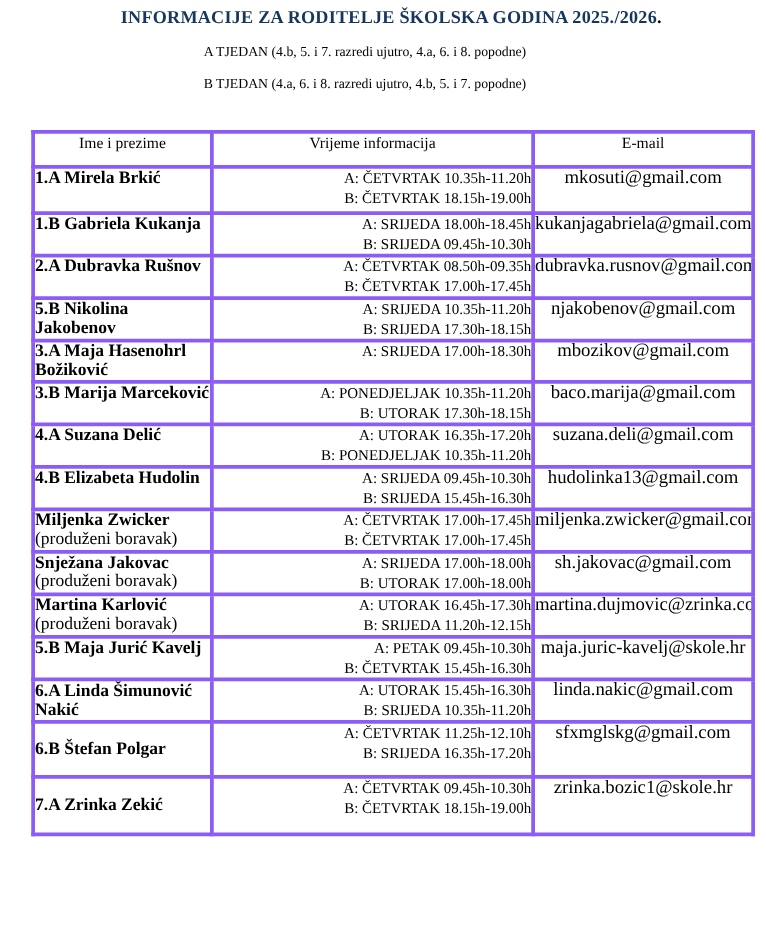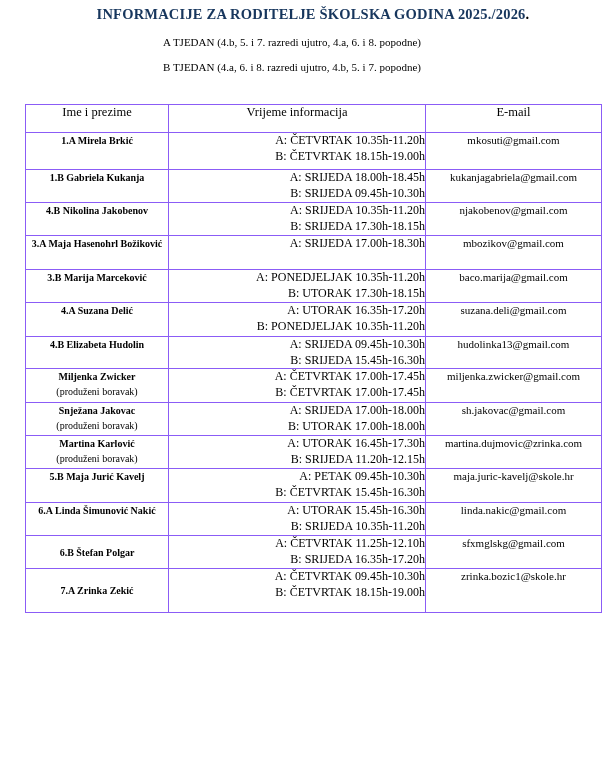--- a/index.html
+++ b/index.html
@@ -19,38 +19,38 @@
     font-family:Liberation Serif, serif;
     font-size:11px;line-height:12px;
   }
   .subtitles .sub{margin-bottom:13px;}
   table.info{
     margin:31px 0 0 25px;
     border-collapse:collapse;table-layout:fixed;
     width:576px;
   }
   table.info td,table.info th{
-    border:1px solid #8b5cf6;vertical-align:top;overflow:hidden;padding:0;
+    border:3px solid #8b5cf6;vertical-align:top;overflow:hidden;padding:0;
   }
   col.c1{width:143px;} col.c2{width:257px;} col.c3{width:176px;}
   thead tr{height:28px;}
   thead th{
     font-weight:normal;font-size:12.5px;text-align:center;padding-top:3px;
   }
   td.name{
-    text-align:center;font-weight:bold;font-size:10px;line-height:15px;
+    font-weight:bold;font-size:14px;line-height:15px;
     padding:2px 2px 0 2px;
   }
   td.name .note{font-weight:normal;}
   td.time{
     text-align:right;font-size:12px;line-height:15.5px;
     padding:1px 2px 0 7px;
   }
   td.email{
-    text-align:center;font-size:11px;line-height:15px;
+    text-align:center;font-size:15px;line-height:15px;
     padding:2px 1px 0 1px;
   }
   
   tbody tr:nth-child(1){height:37px;}
   tbody tr:nth-child(2){height:33px;}
   tbody tr:nth-child(3){height:33px;}
   tbody tr:nth-child(4){height:34px;}
   tbody tr:nth-child(5){height:33px;}
   tbody tr:nth-child(6){height:34px;}
   tbody tr:nth-child(7){height:31px;}
@@ -112,21 +112,34 @@
       <td class="time">
           <div>A: SRIJEDA 18.00h-18.45h</div>
           <div>B: SRIJEDA 09.45h-10.30h</div>
         </td>
       <td class="email">
           <div>kukanjagabriela@gmail.com</div>
         </td>
     </tr>
     <tr>
       <td class="name">
-          <div>4.B Nikolina Jakobenov</div>
+          <div>2.A Dubravka Rušnov</div>
+          <div class="note"></div>
+        </td>
+      <td class="time">
+          <div>A: ČETVRTAK 08.50h-09.35h</div>
+          <div>B: ČETVRTAK 17.00h-17.45h</div>
+        </td>
+      <td class="email">
+          <div>dubravka.rusnov@gmail.com</div>
+        </td>
+    </tr>
+    <tr>
+      <td class="name">
+          <div>5.B Nikolina Jakobenov</div>
           <div class="note"></div>
         </td>
       <td class="time">
           <div>A: SRIJEDA 10.35h-11.20h</div>
           <div>B: SRIJEDA 17.30h-18.15h</div>
         </td>
       <td class="email">
           <div>njakobenov@gmail.com</div>
         </td>
     </tr>

